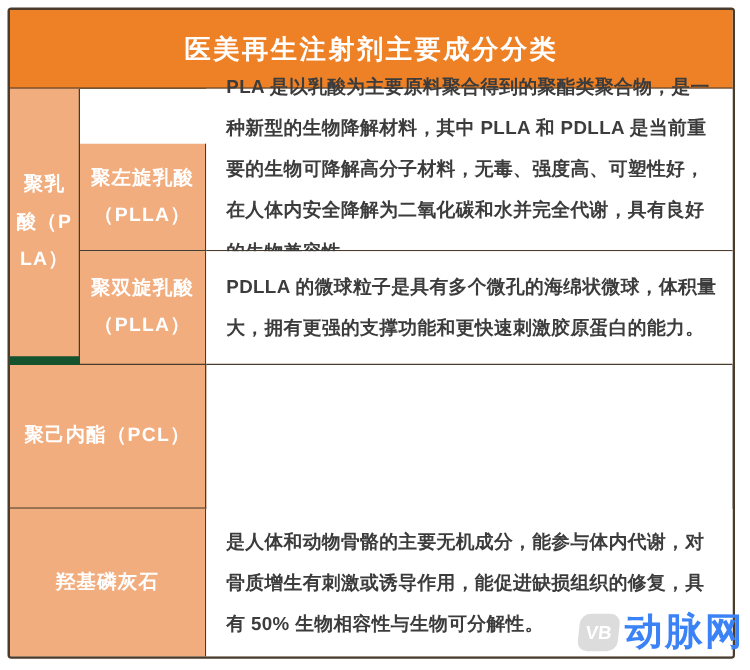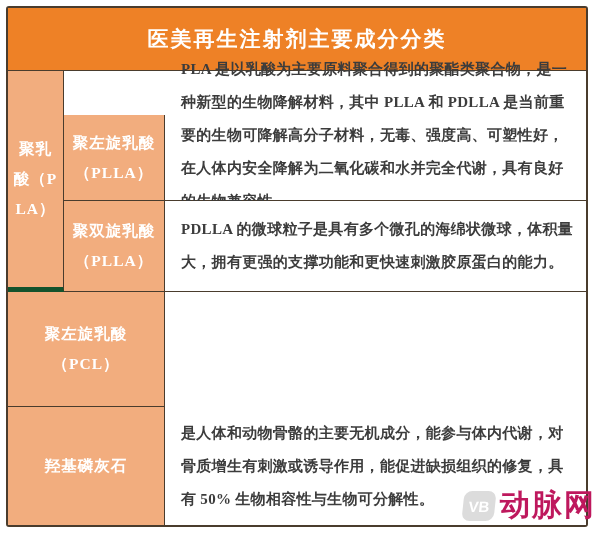--- a/index.html
+++ b/index.html
@@ -23,21 +23,20 @@
     box-sizing: border-box;
     border: 2px solid #4a3c2d;
     border-radius: 3px;
     display: grid;
     grid-template-columns: 56px 101px 1fr;
     grid-template-rows: 63px 130px 91px 115px 1fr;
     background: #ffffff;
   }
   .cell {
     box-sizing: border-box;
-    font-family: Liberation Serif, serif;
   }
   .title-cell {
     grid-column: 1 / 4;
     grid-row: 1;
     background: #ee8126;
     border-bottom: 1px solid #4a3c2d;
     display: flex;
     align-items: center;
     justify-content: center;
     color: #ffffff;
@@ -54,21 +53,21 @@
     justify-content: center;
     text-align: center;
     font-size: 15.5px;
     line-height: 30px;
     letter-spacing: 1px;
   }
   .pla-cell {
     grid-column: 1;
     grid-row: 2 / 4;
     border-right: 1px solid #4a3c2d;
-    border-bottom: 5px solid #14532d;
+    border-bottom: 7px solid #14532d;
     padding: 15px 5px;
     word-break: break-all;
   }
   .plla-label {
     grid-column: 2;
     grid-row: 2;
     border-right: 1px solid #4a3c2d;
     border-bottom: 1px solid #4a3c2d;
     padding: 0 8px;
     margin-top: 44px;
@@ -126,21 +125,21 @@
     border-radius: 8px 8px 8px 8px;
     transform: skewX(-6deg);
     display: flex;
     align-items: center;
     justify-content: center;
     color: #ffffff;
     font-weight: bold;
     font-size: 15px;
   }
   .wm-text {
-    color: #be185d;
+    color: #3b82f6;
     font-size: 30px;
     font-weight: bold;
     letter-spacing: 2px;
   }
 </style>
 </head>
 <body>
 
 <div class="table-wrap">
 
@@ -149,21 +148,21 @@
   <div class="cell label-cell pla-cell">聚乳酸（PLA）</div>
 
   <div class="cell label-cell plla-label">聚左旋乳酸（PLLA）</div>
 
   <div class="cell content-cell plla-content">PLA 是以乳酸为主要原料聚合得到的聚酯类聚合物，是一种新型的生物降解材料，其中 PLLA 和 PDLLA 是当前重要的生物可降解高分子材料，无毒、强度高、可塑性好，在人体内安全降解为二氧化碳和水并完全代谢，具有良好的生物兼容性。</div>
 
   <div class="cell label-cell pdlla-label">聚双旋乳酸（PLLA）</div>
 
   <div class="cell content-cell pdlla-content">PDLLA 的微球粒子是具有多个微孔的海绵状微球，体积量大，拥有更强的支撑功能和更快速刺激胶原蛋白的能力。</div>
 
-  <div class="cell label-cell pcl-label">聚左旋乳酸（PCL）</div>
+  <div class="cell label-cell pcl-label">聚己内酯（PCL）</div>
 
 
   <div class="cell label-cell ha-label">羟基磷灰石</div>
 
   <div class="cell content-cell ha-content">是人体和动物骨骼的主要无机成分，能参与体内代谢，对骨质增生有刺激或诱导作用，能促进缺损组织的修复，具有 50% 生物相容性与生物可分解性。</div>
 
 </div>
 
 <div class="watermark">
   <span class="wm-badge">VB</span>

